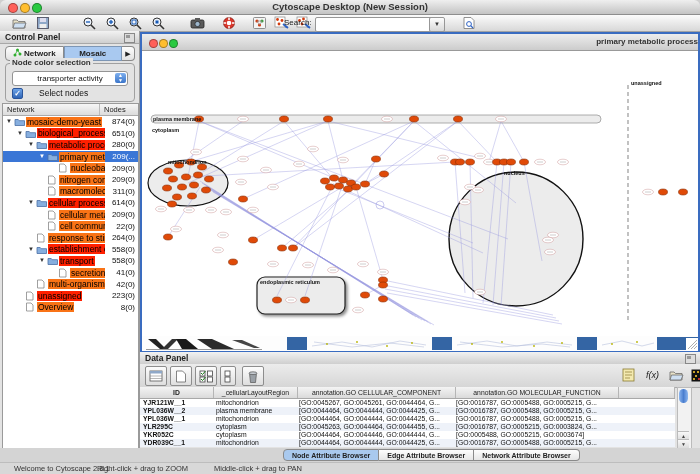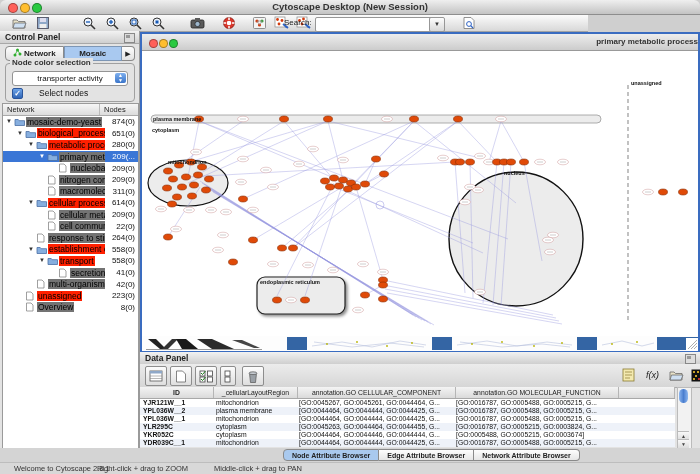--- a/index.html
+++ b/index.html
@@ -6,21 +6,21 @@
   body{width:700px;height:474px;overflow:hidden;position:relative;
        font-family:"Liberation Sans",sans-serif;background:#cfcfcf;
        -webkit-font-smoothing:antialiased;}
   .abs{position:absolute;}
   
   #titlebar{left:0;top:0;width:700px;height:14px;
     background:linear-gradient(#efefef,#c3c3c3);border-bottom:1px solid #8d8d8d;
     border-radius:6px 6px 0 0;}
   .tl{position:absolute;top:3px;width:8px;height:8px;border-radius:50%;border:0.5px solid rgba(0,0,0,.35);}
   #wtitle{width:100%;text-align:center;font-size:9.5px;font-weight:bold;color:#333;line-height:14px;}
-  #toolbar{left:0;top:15px;width:588px;height:16px;
+  #toolbar{left:0;top:15px;width:700px;height:16px;
     background:linear-gradient(#fbfbfb,#d8d8d8);border-bottom:1px solid #a3a3a3;}
   .tbi{position:absolute;top:1px;width:15px;height:14px;}
   #searchlbl{left:284px;top:3px;font-size:8px;color:#222;}
   #searchbox{left:315px;top:2px;width:112px;height:11px;background:#fff;border:1px solid #979797;border-radius:2px;}
   #searchdrop{left:429px;top:2px;width:14px;height:13px;background:linear-gradient(#fdfdfd,#d8d8d8);
     border:1px solid #979797;border-radius:2px;font-size:6px;text-align:center;line-height:13px;color:#333;}
   
   #cpanel{left:0;top:31px;width:139px;height:417px;background:#e3e3e3;border-right:1px solid #9a9a9a;}
   .phead{height:12px;background:linear-gradient(#f2f2f2,#cfcfcf);border-bottom:1px solid #a8a8a8;
     font-size:8.5px;font-weight:bold;color:#222;line-height:12px;padding-left:5px;position:relative;}
@@ -49,21 +49,21 @@
   #treehdr span{line-height:11px;padding-left:4px;}
   #th-net{flex:1;border-right:1px solid #bbb;}
   #th-nodes{width:34px;}
   .trow{display:flex;align-items:center;height:11.6px;position:relative;overflow:hidden;padding-right:33px;}
   .trow.sel{background:#3a76d6;}
   .tsp{flex:0 0 auto;height:1px;}
   .texp{flex:0 0 8px;font-size:6px;color:#333;line-height:11px;}
   .trow.sel .texp{color:#fff;}
   .ticon{flex:0 0 12px;display:flex;align-items:center;}
   .tlabel{font-size:8.5px;color:#000;white-space:nowrap;overflow:hidden;flex:0 1 auto;padding:0 1px;line-height:10px;}
-  .tlabel.green{background:#737373;}
+  .tlabel.green{background:#f97316;}
   .tlabel.red{background:#ff2000;}
   .tcount{position:absolute;right:3px;font-size:8px;color:#111;}
   .trow.sel .tcount{color:#fff;}
   #cphscroll{left:4px;top:452px;width:131px;height:8px;border:1px solid #a5a5a5;border-radius:5px;
     background:linear-gradient(#e8e8e8,#f8f8f8);box-shadow:inset 0 1px 2px rgba(0,0,0,.25);}
   
   #frame{left:140px;top:32px;width:560px;height:320px;background:#fff;border:2px solid #3a6cc0;box-sizing:border-box;}
   #ftitle{height:16px;background:linear-gradient(#ededed,#cccccc);border-bottom:1px solid #999;position:relative;}
   .ftl{position:absolute;top:4.5px;width:7px;height:7px;border-radius:50%;border:0.5px solid rgba(0,0,0,.35);}
   #ftext{width:100%;text-align:right;font-size:8px;font-weight:bold;color:#333;line-height:16px;}

